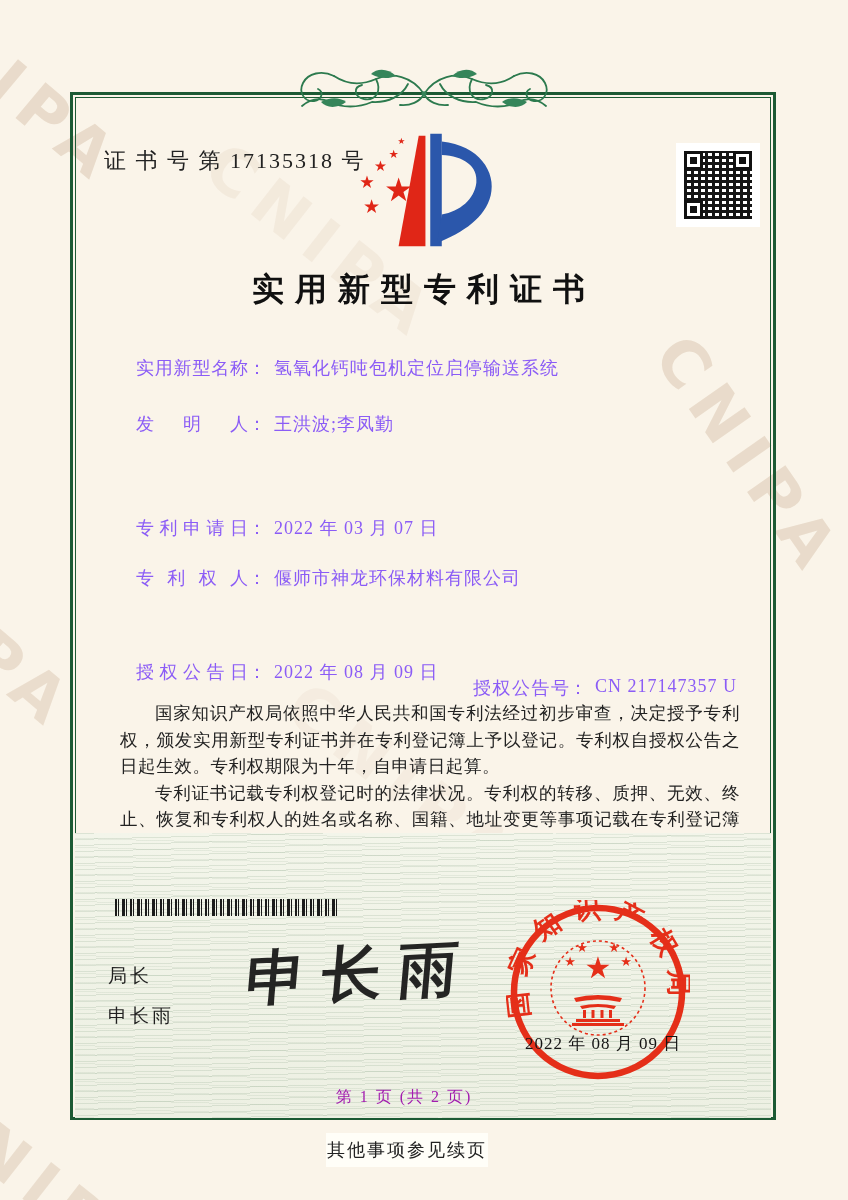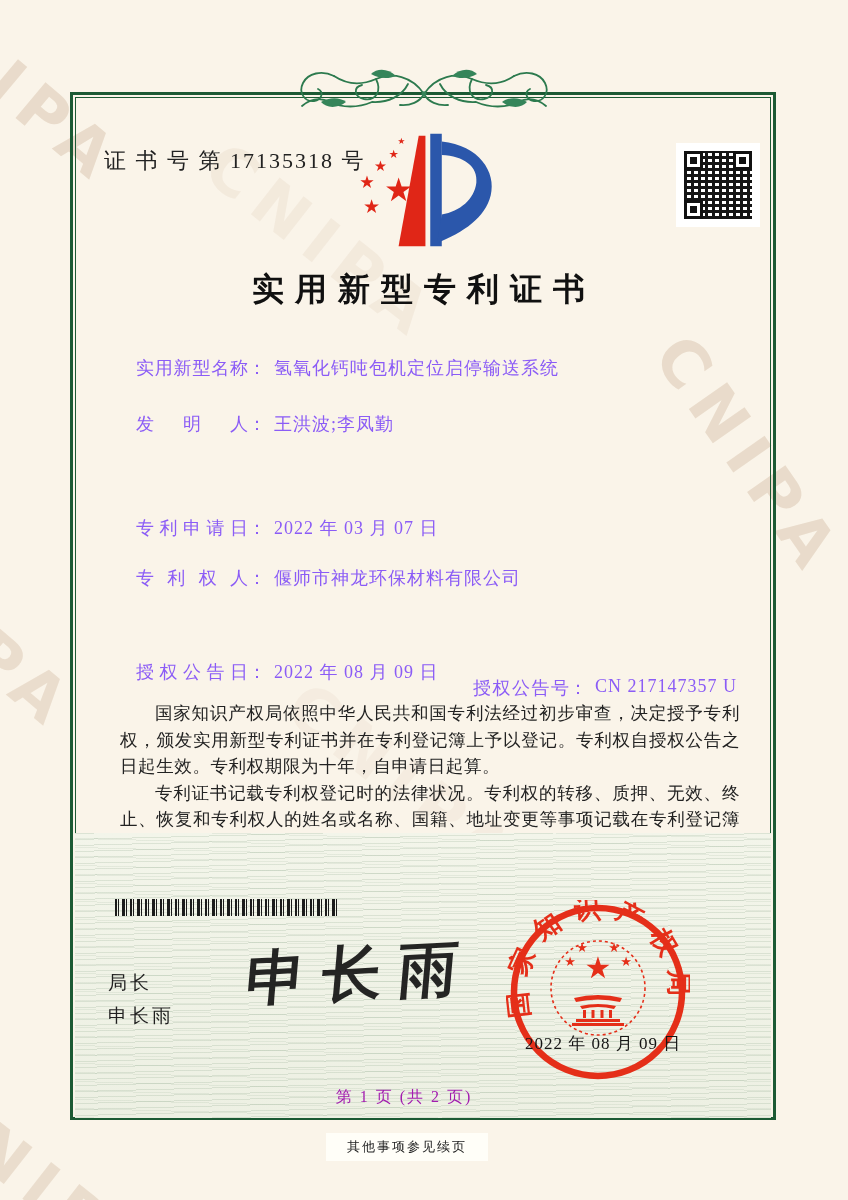--- a/index.html
+++ b/index.html
@@ -71,38 +71,38 @@
   .body-text p { text-indent:2em; }
   
   .barcode {
     position:absolute; left:115px; top:899px; width:223px; height:17px; z-index:2;
     background:repeating-linear-gradient(90deg,
       #1b1b1b 0 2px, rgba(0,0,0,0) 2px 3px,
       #1b1b1b 3px 4px, rgba(0,0,0,0) 4px 7px,
       #1b1b1b 7px 10px, rgba(0,0,0,0) 10px 11px,
       #1b1b1b 11px 12px, rgba(0,0,0,0) 12px 15px);
   }
-  .sig-role { position:absolute; left:108px; top:963px; font-size:19px; letter-spacing:3px; z-index:2;margin-top:7px; }
+  .sig-role { position:absolute; left:108px; top:963px; font-size:19px; letter-spacing:3px; z-index:2; }
   .sig-name { position:absolute; left:108px; top:1003px; font-size:19px; letter-spacing:3px; z-index:2; }
   .autograph {
     position:absolute; left:246px; top:934px; z-index:2; font-size:60px; font-weight:700;
     letter-spacing:16px; color:#141414; transform:rotate(-3deg) skewX(-8deg); opacity:.92;
   }
   .seal { position:absolute; left:506px; top:900px; width:184px; height:184px; z-index:3; opacity:.95; }
   .seal-date {
     position:absolute; left:518px; top:1032px; width:170px; z-index:4; text-align:center;
     font-size:17px; letter-spacing:1px; color:#151515; white-space:nowrap;
   }
   .page-info {
     position:absolute; left:54px; top:1087px; width:700px; text-align:center;
     font-size:16px; letter-spacing:2px; color:#a21caf; z-index:2;
   }
   .cont-note {
     position:absolute; left:326px; top:1133px; width:162px; padding:5px 0; z-index:2;
-    background:#fffef8; text-align:center; font-size:13px; letter-spacing:2px; color:#222;
+    background:#fffef8; text-align:center; font-size:18px; letter-spacing:2px; color:#222;
   }
 </style>
 </head>
 <body>
 
 <div class="page">
 
   <div class="wm wm-a">CNIPA</div>
   <div class="wm wm-b">CNIPA</div>
   <div class="wm wm-c">CNIPA</div>

